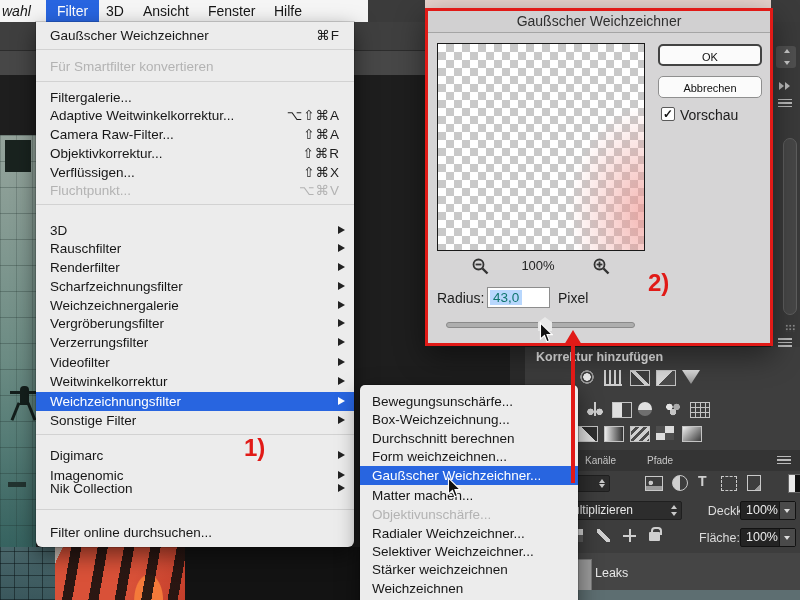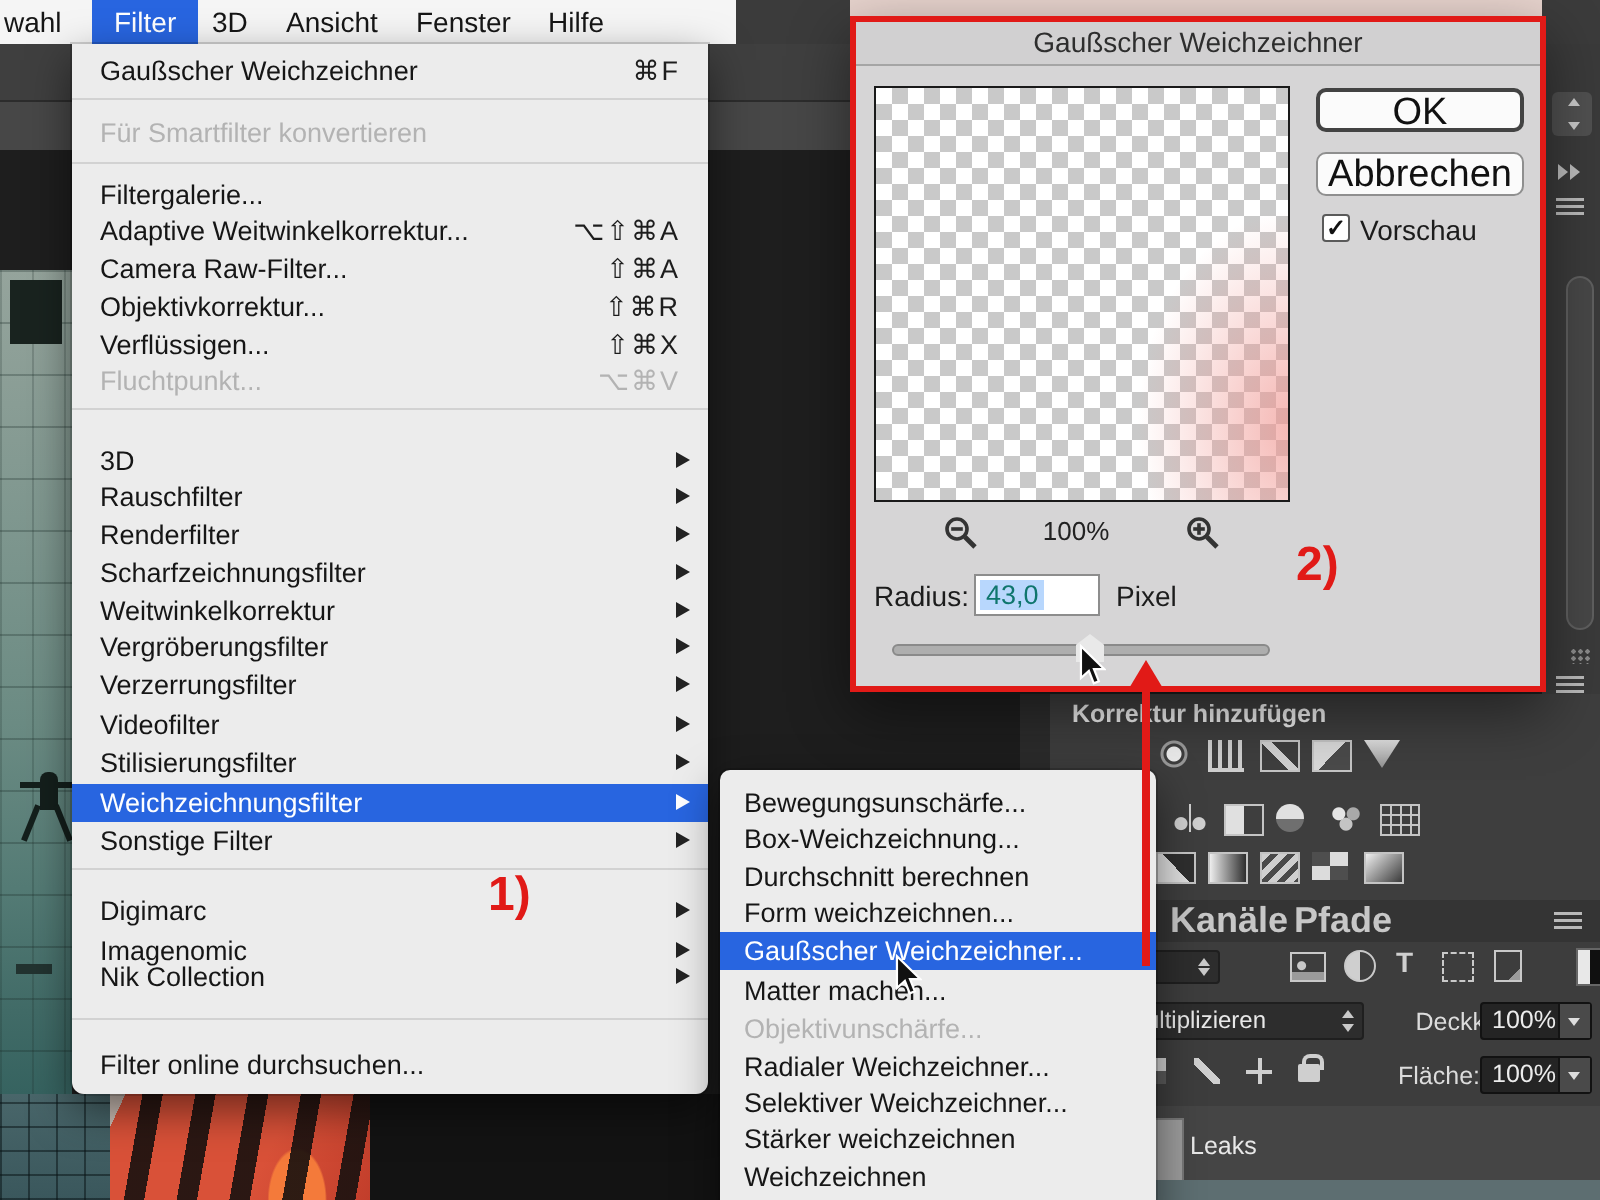--- a/index.html
+++ b/index.html
@@ -77,38 +77,38 @@
   .dlg-label{position:absolute;font-size:14px;color:#1c1c1c;line-height:16px;}
   .radius-input{position:absolute;left:59px;top:276px;width:63px;height:21px;background:#fff;border:1px solid #8d8d8d;
                 box-sizing:border-box;font-size:13.5px;line-height:19px;color:#0f766e;}
   .radius-input .selval{background:#b8d7fd;padding:0 3px;margin-left:2px;}
   .slider-track{position:absolute;left:18px;top:311px;width:187px;height:4px;background:#aeaeae;
                 border:1px solid #8a8a8a;border-radius:3px;}
   .slider-thumb{position:absolute;left:110px;top:306px;width:14px;height:14px;background:#e9e9e9;
                 clip-path:polygon(50% 0,100% 38%,100% 100%,0 100%,0 38%);
                 filter:drop-shadow(0 0 1px #777);}
   .btn{position:absolute;left:230px;width:104px;height:22px;background:#fbfbfb;border-radius:5px;
-       font-size:19px;text-align:center;line-height:22px;color:#111;box-sizing:border-box;}
+       font-size:11px;text-align:center;line-height:22px;color:#111;box-sizing:border-box;}
   .btn-ok{top:33px;border:2px solid #434343;}
   .btn-cancel{top:65px;border:1px solid #8f8f8f;}
   .chk{position:absolute;left:233px;top:96px;width:14px;height:14px;background:#fff;border:1.5px solid #5a5a5a;
        border-radius:2px;font-size:12px;line-height:13px;text-align:center;font-weight:bold;color:#111;box-sizing:border-box;}
   .ann{position:absolute;color:#e11a17;font-size:24px;font-weight:bold;z-index:55;}
 
   
   .red-line{left:571px;top:343px;width:4px;height:140px;background:#e11a17;z-index:50;}
   .red-head{left:564px;top:330px;width:0;height:0;border-left:9px solid transparent;border-right:9px solid transparent;
             border-bottom:15px solid #e11a17;z-index:50;}
 
   
   .adj-panel{left:525px;top:347px;width:275px;height:103px;background:#3e3e3e;z-index:5;}
   .adj-title{position:absolute;left:11px;top:3px;font-size:12.5px;font-weight:bold;color:#ececec;}
   .ai{position:absolute;width:18px;height:14px;}
   .tabsbar{left:525px;top:450px;width:275px;height:21px;background:#343434;border-bottom:1px solid #262626;z-index:5;}
-  .tab{position:absolute;top:0;height:21px;line-height:21px;font-size:18px;font-weight:bold;color:#c7c7c7;}
+  .tab{position:absolute;top:0;height:21px;line-height:21px;font-size:10px;font-weight:normal;color:#c7c7c7;}
   .layers{left:525px;top:471px;width:275px;height:129px;background:#3d3d3d;z-index:5;}
   .ddbox{position:absolute;background:#2d2d2d;border:1px solid #1f1f1f;border-radius:2px;box-sizing:border-box;}
   .ddbox .txt{position:absolute;left:6px;top:0;font-size:12px;color:#e8e8e8;line-height:17px;white-space:nowrap;}
   .st{position:absolute;right:4px;width:0;height:0;border-left:3.5px solid transparent;border-right:3.5px solid transparent;}
   .st.up{border-bottom:4.5px solid #c9c9c9;top:3px;}
   .st.dn{border-top:4.5px solid #c9c9c9;bottom:3px;}
   .plabel{position:absolute;font-size:12.5px;color:#dcdcdc;width:58px;text-align:right;}
   .valbox{position:absolute;width:56px;height:19px;background:#242424;border:1px solid #121212;border-radius:2px;box-sizing:border-box;}
   .valbox .v{position:absolute;left:5px;top:0;line-height:17px;font-size:12.5px;color:#ececec;}
   .valbox .dd{position:absolute;right:0;top:0;width:15px;height:100%;background:#4a4a4a;border-left:1px solid #141414;}
@@ -213,21 +213,21 @@
     </div>
 
     <div style="position:absolute;left:0;top:82px;width:275px;height:47px;background:#454545;">
       <div style="position:absolute;left:41px;top:6px;width:24px;height:34px;background:#9c9c9c;border:1px solid #777;"></div>
       <span style="position:absolute;left:70px;top:13px;font-size:12.5px;color:#e8e8e8;">Leaks</span>
       <div style="position:absolute;left:0;top:37px;width:275px;height:10px;background:#5d6e71;"></div>
     </div>
   </div>
 
   <div class="abs menubar">
-    <span class="mb-item" style="left:2px;">wahl</span>
+    <span class="mb-item" style="left:2px;font-style:italic;">wahl</span>
     <span class="mb-item mb-active" style="left:46px;">Filter</span>
     <span class="mb-item" style="left:106px;">3D</span>
     <span class="mb-item" style="left:143px;">Ansicht</span>
     <span class="mb-item" style="left:208px;">Fenster</span>
     <span class="mb-item" style="left:274px;">Hilfe</span>
   </div>
   <div class="abs mb-top-dark1"></div>
   <div class="abs mb-pink"></div>
   <div class="abs mb-top-dark2"></div>
 
@@ -275,37 +275,37 @@
     </div>
     <div class="mrow" style="top:236px;">
       <span class="ml">Renderfilter</span>
         <span class="arr"></span>
     </div>
     <div class="mrow" style="top:255px;">
       <span class="ml">Scharfzeichnungsfilter</span>
         <span class="arr"></span>
     </div>
     <div class="mrow" style="top:274px;">
-      <span class="ml">Weitwinkelkorrektur</span>
+      <span class="ml">Weichzeichnergalerie</span>
         <span class="arr"></span>
     </div>
     <div class="mrow" style="top:292px;">
       <span class="ml">Vergröberungsfilter</span>
         <span class="arr"></span>
     </div>
     <div class="mrow" style="top:311px;">
       <span class="ml">Verzerrungsfilter</span>
         <span class="arr"></span>
     </div>
     <div class="mrow" style="top:331px;">
       <span class="ml">Videofilter</span>
         <span class="arr"></span>
     </div>
     <div class="mrow" style="top:350px;">
-      <span class="ml">Stilisierungsfilter</span>
+      <span class="ml">Weitwinkelkorrektur</span>
         <span class="arr"></span>
     </div>
     <div class="mrow hl" style="top:370px;">
       <span class="ml">Weichzeichnungsfilter</span>
         <span class="arr"></span>
     </div>
     <div class="mrow" style="top:389px;">
       <span class="ml">Sonstige Filter</span>
         <span class="arr"></span>
     </div>

